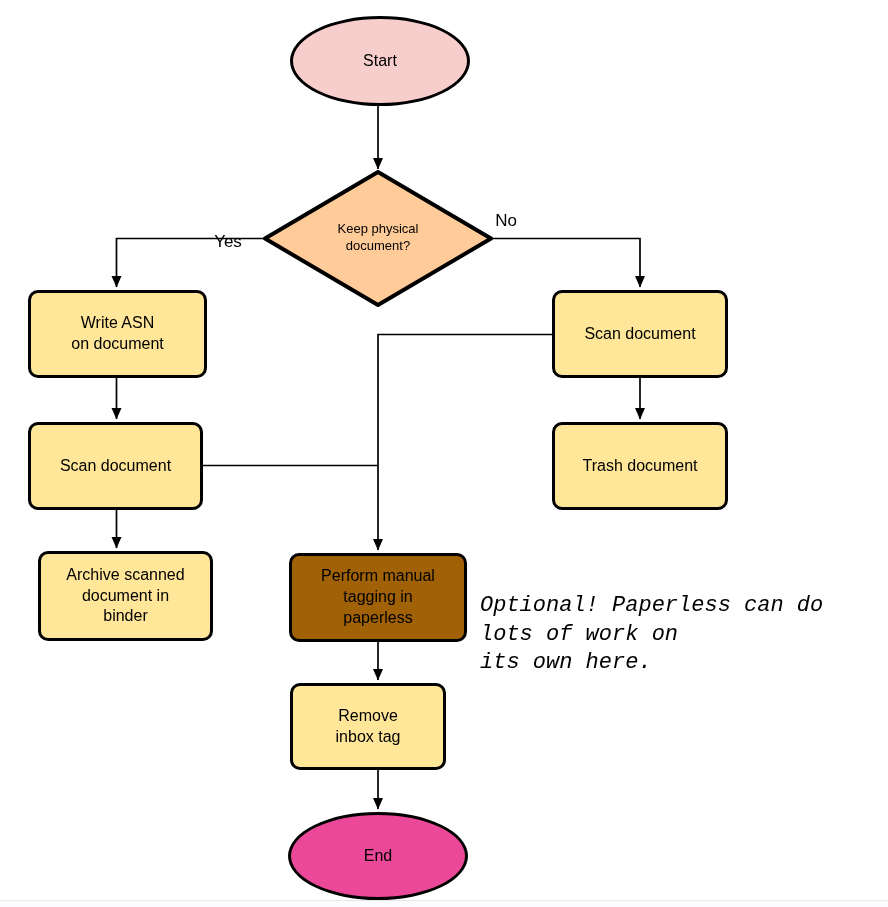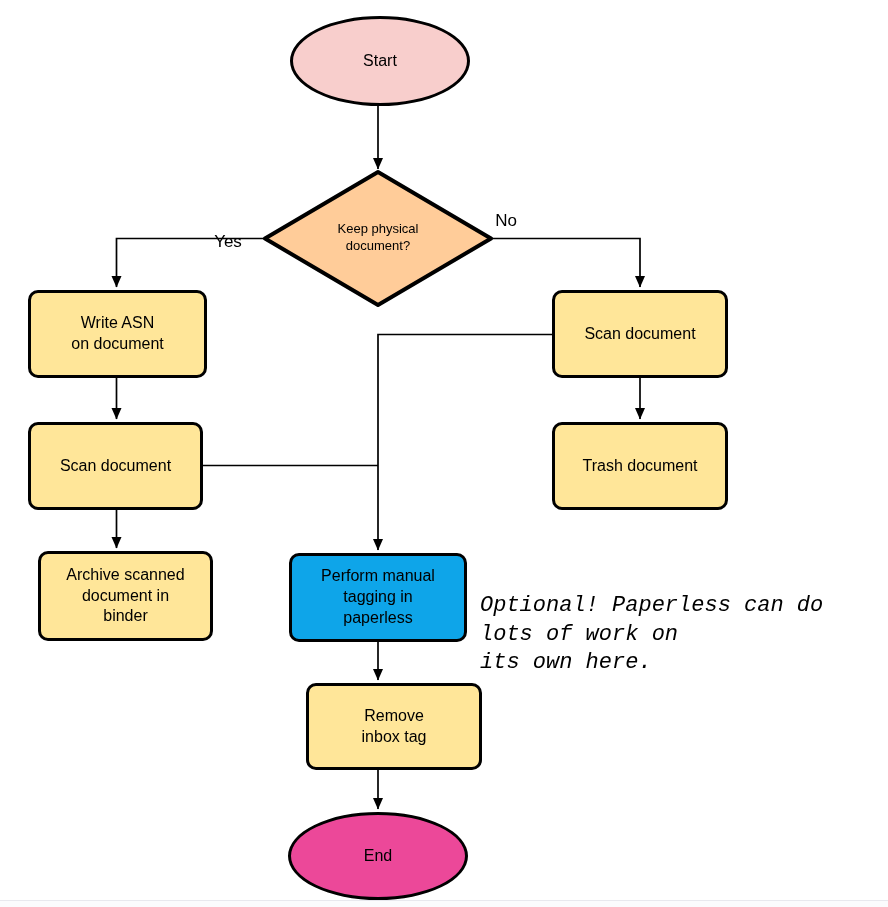--- a/index.html
+++ b/index.html
@@ -73,21 +73,21 @@
   }
   
   #node-start        { left: 290px; top: 16px;  width: 180px; height: 90px; }
   #node-end          { left: 288px; top: 812px; width: 180px; height: 88px; }
   #node-write-asn    { left: 28px;  top: 290px; width: 179px; height: 88px; }
   #node-scan-left    { left: 28px;  top: 422px; width: 175px; height: 88px; }
   #node-archive      { left: 28px;  top: 551px; width: 175px; height: 90px; margin-left: 10px; }
   #node-scan-right   { left: 552px; top: 290px; width: 176px; height: 88px; }
   #node-trash        { left: 552px; top: 422px; width: 176px; height: 88px; }
   #node-tagging      { left: 289px; top: 553px; width: 178px; height: 89px; }
-  #node-remove-inbox { left: 306px; top: 683px; width: 176px; height: 87px; }
+  #node-remove-inbox { left: 290px; top: 683px; width: 156px; height: 87px; }
   #label-decision    { left: 287px; top: 202px; width: 182px; height: 72px; }
   #edge-label-yes    { left: 204px; top: 211px; width: 48px; margin-top: 21px; }
   #edge-label-no     { left: 484px; top: 211px; width: 44px; }
 </style>
 </head>
 <body>
 
 <div class="canvas">
 
   <svg class="wires" viewBox="0 0 888 907">
@@ -124,21 +124,21 @@
   <div class="node" id="node-scan-left" style="background-color: rgb(255, 230, 153);">Scan document</div>
 
   <div class="node" id="node-archive" style="background-color: rgb(255, 230, 153);">Archive scanned
 document in
 binder</div>
 
   <div class="node" id="node-scan-right" style="background-color: rgb(255, 230, 153);">Scan document</div>
 
   <div class="node" id="node-trash" style="background-color: rgb(255, 230, 153);">Trash document</div>
 
-  <div class="node" id="node-tagging" style="background-color: #0ea5e9;">Perform manual
+  <div class="node" id="node-tagging" style="background-color: #a16207;">Perform manual
 tagging in
 paperless</div>
 
   <div class="node" id="node-remove-inbox" style="background-color: rgb(255, 230, 153);">Remove
 inbox tag</div>
 
   <div class="node terminal" id="node-end" style="background-color: #ec4899;">End</div>
 
   <div class="annotation">Optional! Paperless can do lots of work on
 its own here.</div>

